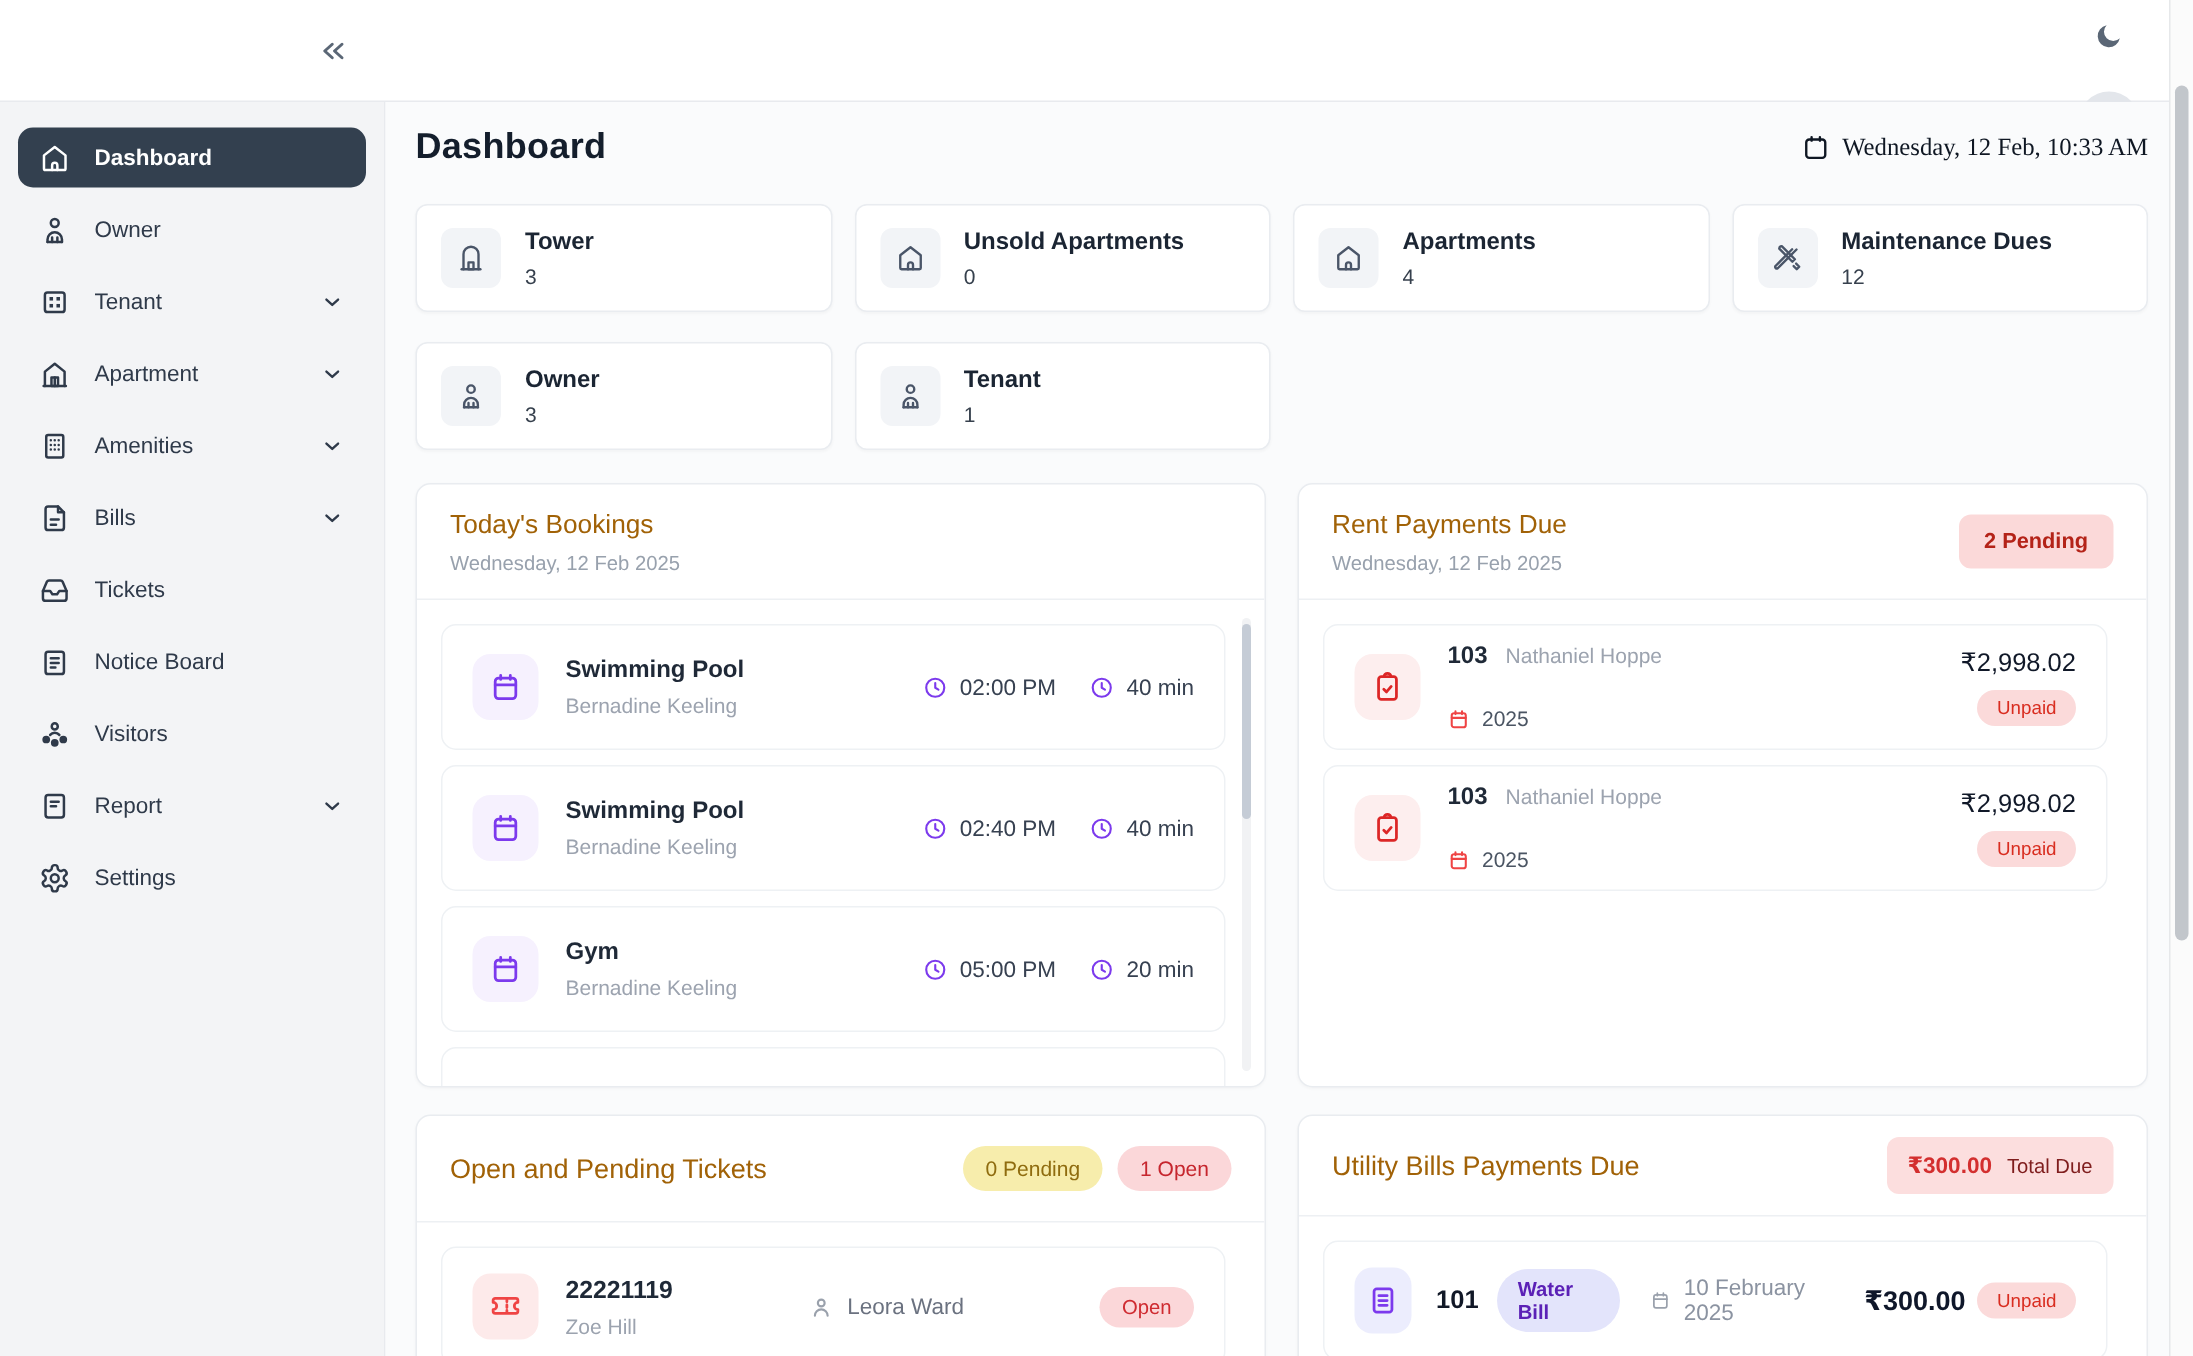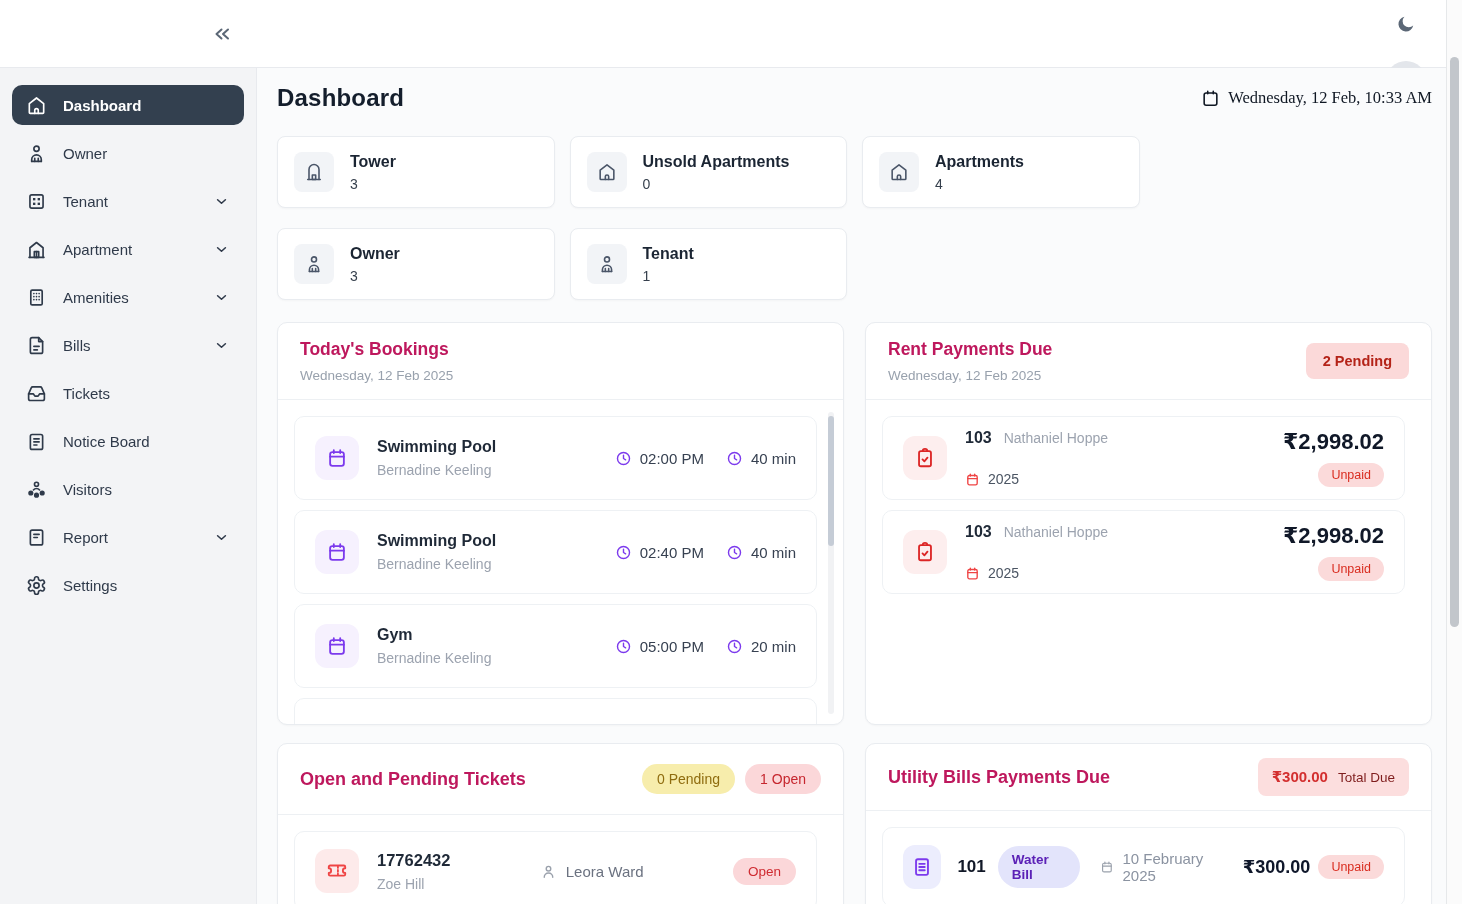--- a/index.html
+++ b/index.html
@@ -46,21 +46,21 @@
   .stat-value { font-size:14px; color:#36404d; margin-top:5px; }
 
   .widgets { display:grid; grid-template-columns:1fr 1fr; gap:21px; }
   .widgets + .widgets { margin-top:18px; }
   .widget { background:#fff; border:1px solid #e9ecf0; border-radius:10px; display:flex; flex-direction:column;
             box-shadow:0 1px 2px rgba(16,24,40,.03); overflow:hidden; }
   .widget.tall { height:403px; }
   .widget.bottom { height:340px; }
   .widget-head { display:flex; align-items:center; justify-content:space-between;
                  padding:16px 22px; border-bottom:1px solid #edf0f3; }
-  .widget-title { font-size:17.5px; font-weight:700; color:#be185d; }
+  .widget-title { font-size:17.5px; font-weight:400; color:#a16207; }
   .widget-sub { font-size:13.5px; color:#98a1ad; margin-top:8px; }
   .widget-body { position:relative; flex:1; padding:16px 26px 8px 16px; overflow:hidden; }
 
   
   .b-item { display:flex; align-items:center; justify-content:space-between; background:#fff;
             border:1px solid #eef1f4; border-radius:10px; height:84px; padding:0 20px; margin-bottom:10px; }
   .b-left { display:flex; align-items:center; gap:18px; }
   .b-icon { width:44px; height:44px; border-radius:12px; background:#f6f1fe; color:#7c3aed;
             display:flex; align-items:center; justify-content:center; }
   .b-name { font-size:16px; font-weight:600; color:#1f2937; }
@@ -73,21 +73,21 @@
 
   
   .r-icon { width:44px; height:44px; border-radius:12px; background:#fdeeee; color:#dc2626;
             display:flex; align-items:center; justify-content:center; }
   .r-row1 { display:flex; align-items:baseline; gap:12px; }
   .r-unit { font-size:16px; font-weight:700; color:#1f2937; }
   .r-name { font-size:14px; color:#9ca3af; }
   .r-row2 { display:flex; align-items:center; gap:8px; margin-top:24px; font-size:14px; color:#4b5563; }
   .r-row2 svg { color:#ef4444; }
   .r-right { text-align:right; }
-  .r-amount { font-size:22px; font-weight:700; color:#101828; }
+  .r-amount { font-size:17px; font-weight:400; color:#101828; }
   .pill { display:inline-block; border-radius:999px; }
   .pill-unpaid { background:#fbdada; color:#d92d20; font-size:12.5px; padding:5px 13px; margin-top:8px; }
   .badge-rect { background:#fbd9d9; color:#b42318; font-size:14.5px; font-weight:600; padding:10px 17px; border-radius:8px; }
 
   
   .t-item { display:flex; align-items:center; background:#fff; border:1px solid #eef1f4; border-radius:10px;
             height:80px; padding:0 20px; margin-bottom:10px; }
   .t-icon { width:44px; height:44px; border-radius:12px; background:#fdeaea; color:#ef4444;
             display:flex; align-items:center; justify-content:center; margin-right:18px; }
   .t-id { font-size:16.5px; font-weight:700; color:#1f2937; }
@@ -317,20 +317,33 @@
             <svg width="20" height="20" viewBox="0 0 24 24" fill="none" stroke="currentColor" stroke-width="1.9" stroke-linecap="round" stroke-linejoin="round">
                 <path d="M3.8 9.8 12 3.4l8.2 6.4V20a1 1 0 0 1-1 1H4.8a1 1 0 0 1-1-1z"></path>
                 <path d="M10 21v-3.5a2 2 0 0 1 4 0V21"></path>
               </svg>
           </div>
           <div>
             <div class="stat-label">Apartments</div>
             <div class="stat-value">4</div>
           </div>
         </div>
+        <div class="stat-card">
+          <div class="stat-icon">
+            <svg width="20" height="20" viewBox="0 0 24 24" fill="none" stroke="currentColor" stroke-width="1.9" stroke-linecap="round" stroke-linejoin="round">
+                <path d="M5 4.5 15.5 15l2-2L7 2.5a2.1 2.1 0 0 0-2 2z"></path>
+                <path d="m18.5 16.5 2.5 2.5-2 2-2.5-2.5"></path>
+                <path d="M18.8 5.2 5.5 18.5l-1.7 1.7a1.3 1.3 0 0 1-1.8-1.8L15.3 5"></path>
+              </svg>
+          </div>
+          <div>
+            <div class="stat-label">Maintenance Dues</div>
+            <div class="stat-value">12</div>
+          </div>
+        </div>
       </div>
 
       <div class="stats-grid" style="margin-bottom:22px">
         <div class="stat-card">
           <div class="stat-icon">
             <svg width="20" height="20" viewBox="0 0 24 24" fill="none" stroke="currentColor" stroke-width="1.9" stroke-linecap="round" stroke-linejoin="round">
                 <circle cx="12" cy="6.5" r="3"></circle>
                 <path d="M6.5 21v-2a5.5 5.5 0 0 1 11 0v2"></path>
                 <path d="M6.5 21h11"></path>
                 <path d="M10 17.5V21M14 17.5V21"></path>
@@ -555,21 +568,21 @@
           </div>
           <div class="widget-body">
             <div class="t-item">
               <div class="t-icon">
                 <svg width="22" height="22" viewBox="0 0 24 24" fill="none" stroke="currentColor" stroke-width="2" stroke-linecap="round" stroke-linejoin="round">
                     <path d="M3 9V7.5A1.5 1.5 0 0 1 4.5 6h15A1.5 1.5 0 0 1 21 7.5V9a2.6 2.6 0 0 0 0 5.2v1.3a1.5 1.5 0 0 1-1.5 1.5h-15A1.5 1.5 0 0 1 3 15.5v-1.3A2.6 2.6 0 0 0 3 9z"></path>
                     <path d="M13 7v1.6M13 10.8v2M13 14.8v1.6"></path>
                   </svg>
               </div>
               <div>
-                <div class="t-id">17762432</div>
+                <div class="t-id">22221119</div>
                 <div class="t-by">Zoe Hill</div>
               </div>
               <div class="t-assignee">
                 <svg width="17" height="17" viewBox="0 0 24 24" fill="none" stroke="currentColor" stroke-width="2" stroke-linecap="round" stroke-linejoin="round">
                     <circle cx="12" cy="8" r="3.2"></circle>
                     <path d="M6 20a6 6 0 0 1 12 0"></path>
                   </svg>
                 <span>Leora Ward</span>
               </div>
               <span class="pill pill-open-sm">Open</span>

